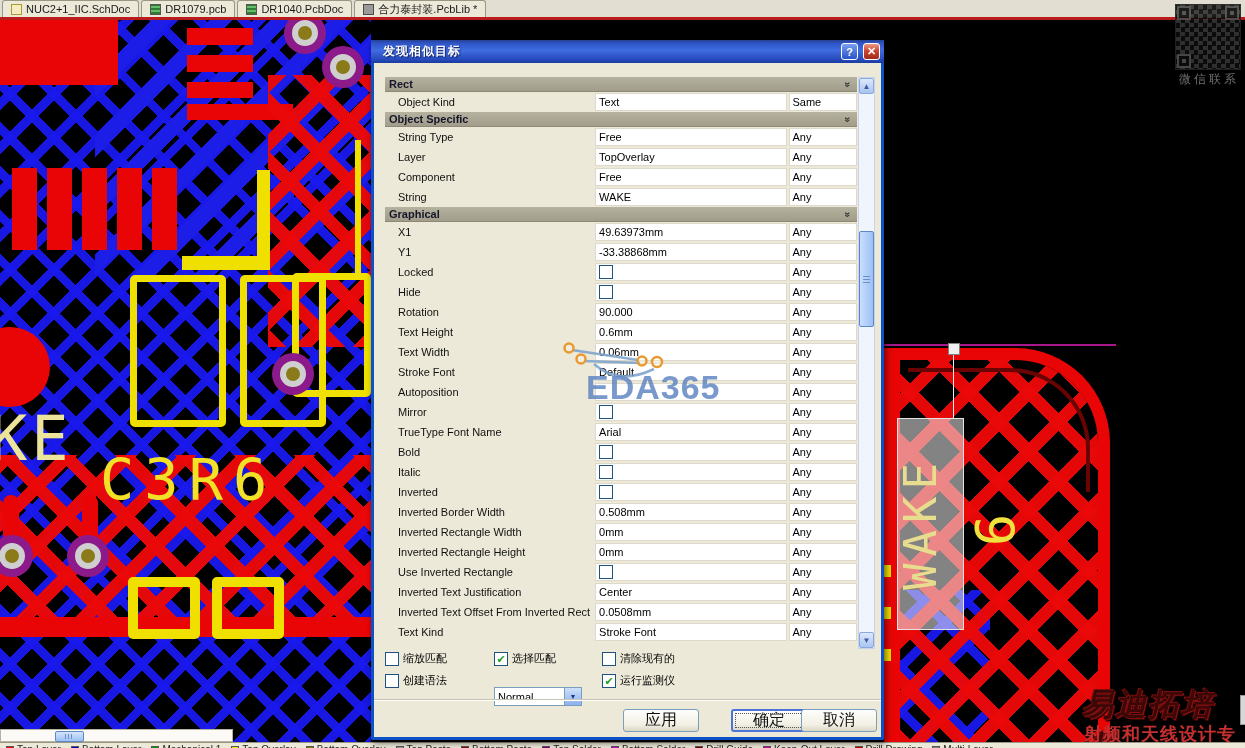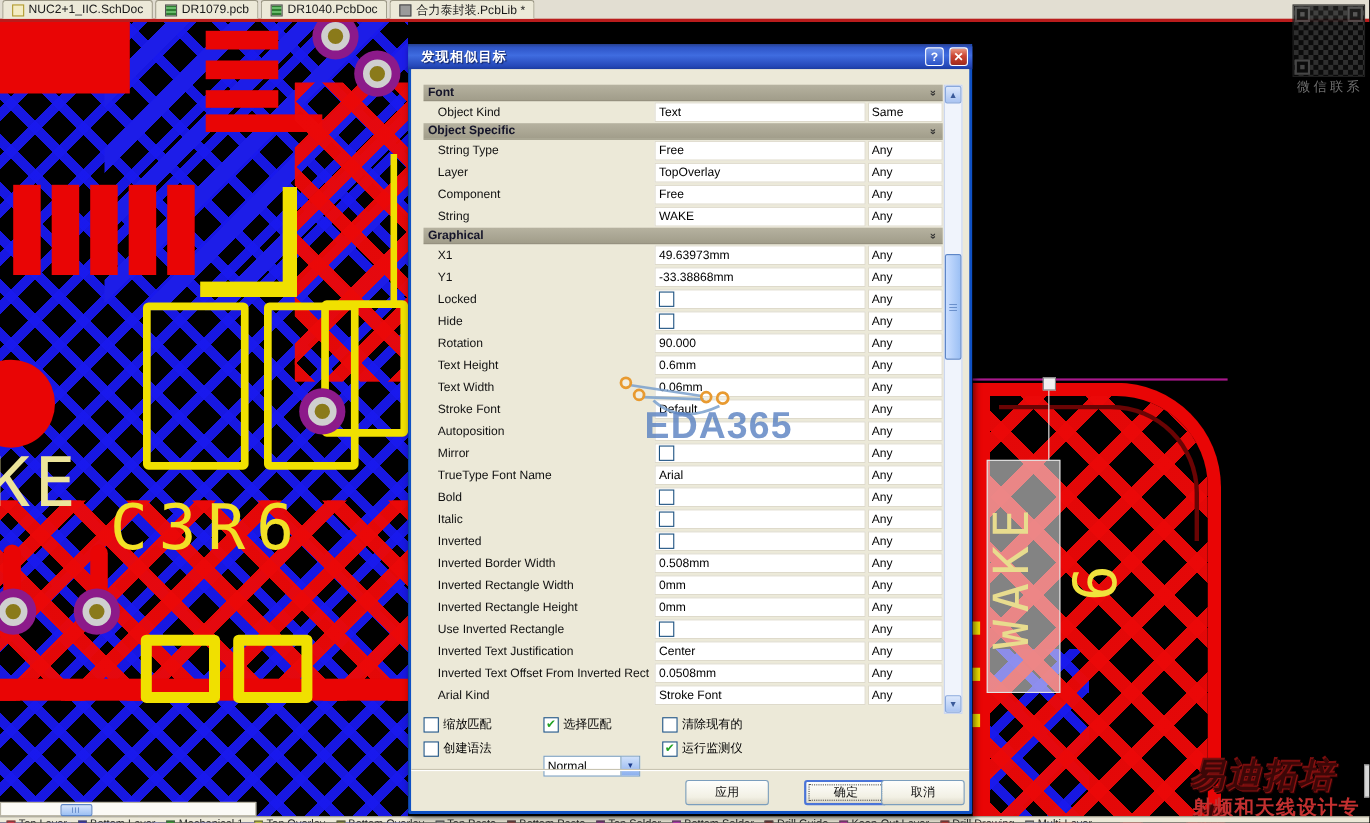--- a/index.html
+++ b/index.html
@@ -100,21 +100,21 @@
   
   .opt{position:absolute;display:flex;align-items:center;gap:4px;white-space:nowrap;}
   #dropdown{position:absolute;left:120px;top:608px;width:88px;height:19px;background:#fff;
             border:1px solid #7a9ebd;box-sizing:border-box;display:flex;align-items:center;margin-top:16px;}
   #dd-value{padding-left:3px;flex:1;}
   #dd-btn{width:16px;height:17px;background:linear-gradient(180deg,#cfe0fa,#8cb0ee);border-left:1px solid #7a9ebd;
           display:flex;align-items:center;justify-content:center;font-size:7px;color:#1a3a8a;}
   #sep{position:absolute;left:0;right:0;top:636px;border-top:1px solid #c8c4b2;border-bottom:1px solid #fff;}
   .xp-btn{position:absolute;top:646px;width:76px;height:23px;border:1px solid #7b9ebd;border-radius:3px;
           background:linear-gradient(180deg,#fefefc 0%,#f2f0e4 70%,#dcd8c8 100%);
-          display:flex;align-items:center;justify-content:center;font-size:11px;color:#111;box-sizing:border-box;}
+          display:flex;align-items:center;justify-content:center;font-size:16px;color:#111;box-sizing:border-box;}
   .xp-btn.focused{border:2px solid #4a74d8;}
   .xp-btn.focused::after{content:"";position:absolute;inset:2px;border:1px dotted #555;}
 
   
   #hscroll{left:0;top:729px;width:233px;height:13px;background:#fbfaf6;border:1px solid #b6b2a2;
            box-sizing:border-box;z-index:8;}
   #hthumb{position:absolute;left:54px;top:1px;width:27px;height:9px;border:1px solid #5e87c8;border-radius:2px;
           background:linear-gradient(180deg,#d6e4fc,#9cc0f4);}
   #hthumb::after{content:"";position:absolute;left:9px;top:2px;width:8px;height:5px;
           background:repeating-linear-gradient(90deg,#6a90cc 0 1px,transparent 1px 3px);}
@@ -204,21 +204,21 @@
 
   <div id="dialog" class="abs">
     <div id="titlebar">
       <span id="dlg-title">发现相似目标</span>
       <span id="btn-help" class="tb-btn">?</span>
       <span id="btn-close" class="tb-btn">✕</span>
     </div>
     <div id="dlg-content">
       <div id="grid">
           <div class="sec-head">
-            <span>Font</span>
+            <span>Rect</span>
             <span class="sec-chev">»</span>
           </div>
           <div class="prow">
             <div class="plabel">Object Kind</div>
             <div class="pval">Text</div>
             <div class="pmatch">Same</div>
           </div>
           <div class="sec-head">
             <span>Object Specific</span>
             <span class="sec-chev">»</span>
@@ -355,21 +355,21 @@
             <div class="plabel">Inverted Text Justification</div>
             <div class="pval">Center</div>
             <div class="pmatch">Any</div>
           </div>
           <div class="prow">
             <div class="plabel">Inverted Text Offset From Inverted Rect</div>
             <div class="pval">0.0508mm</div>
             <div class="pmatch">Any</div>
           </div>
           <div class="prow">
-            <div class="plabel">Arial Kind</div>
+            <div class="plabel">Text Kind</div>
             <div class="pval">Stroke Font</div>
             <div class="pmatch">Any</div>
           </div>
         </div>
 
       <div id="dscroll">
         <span class="sb-btn" style="top:0;">▲</span>
         <div id="sb-thumb"></div>
         <span class="sb-btn" style="bottom:0;">▼</span>
       </div>

